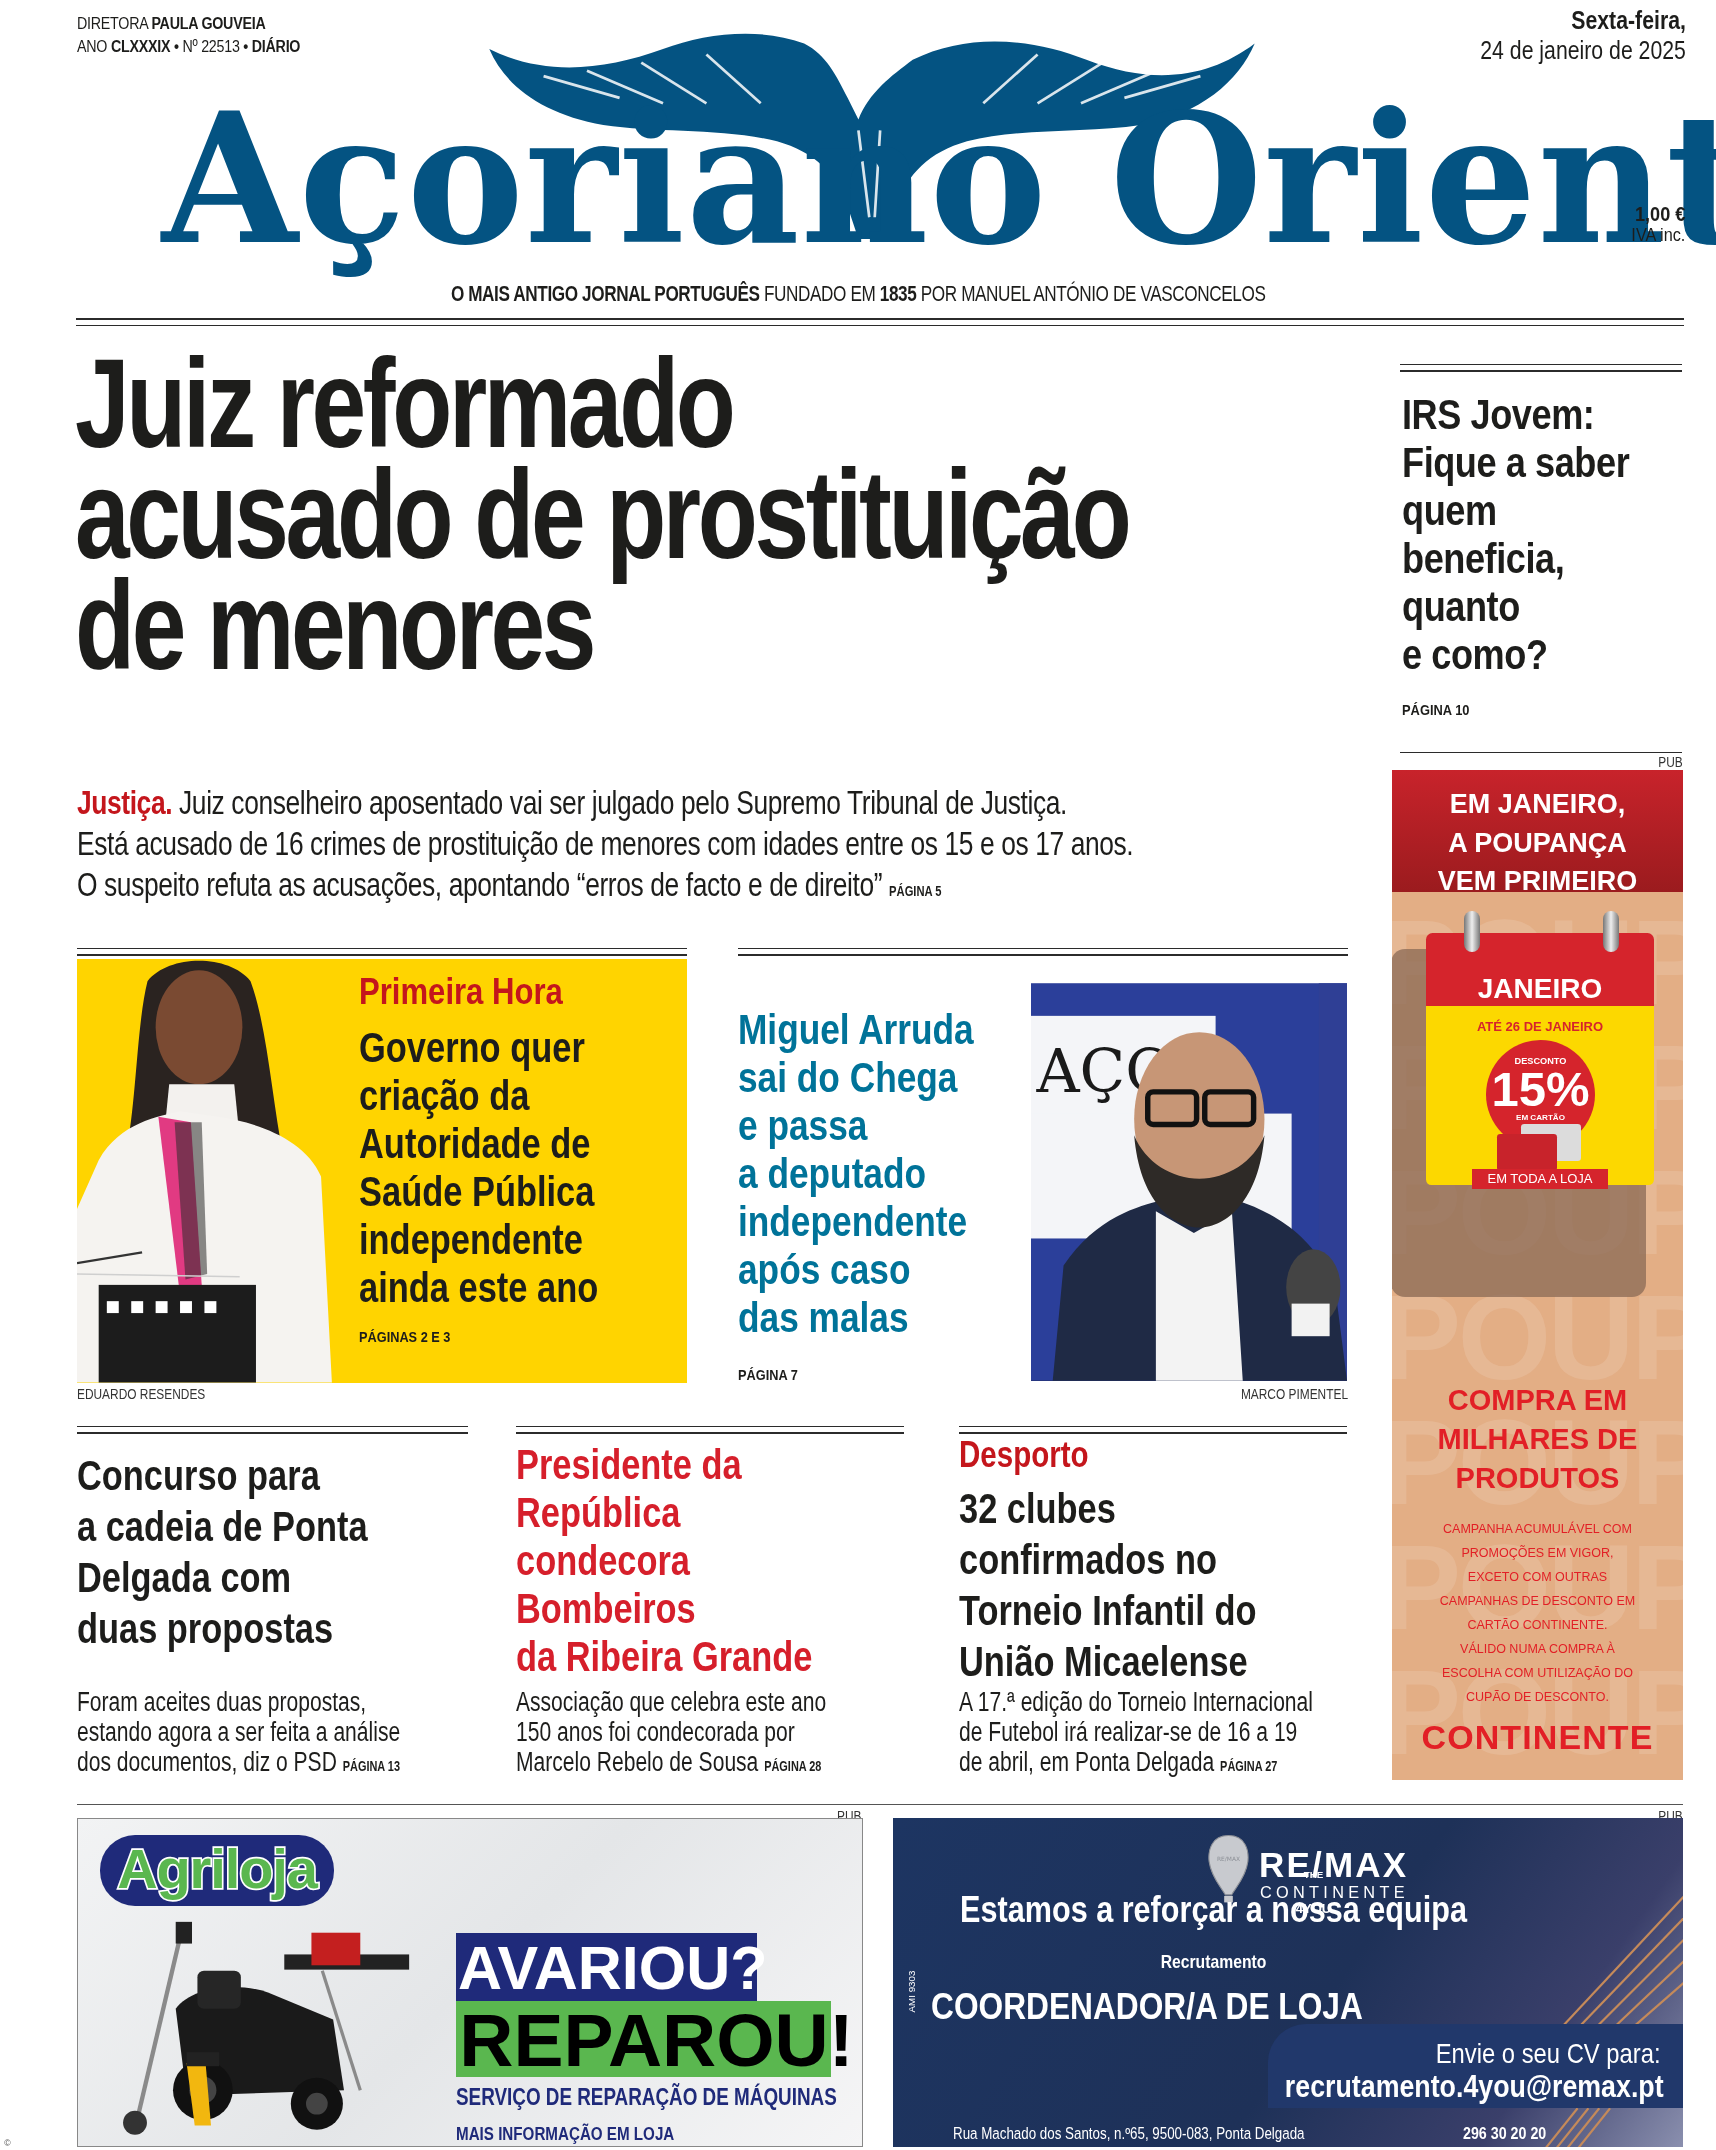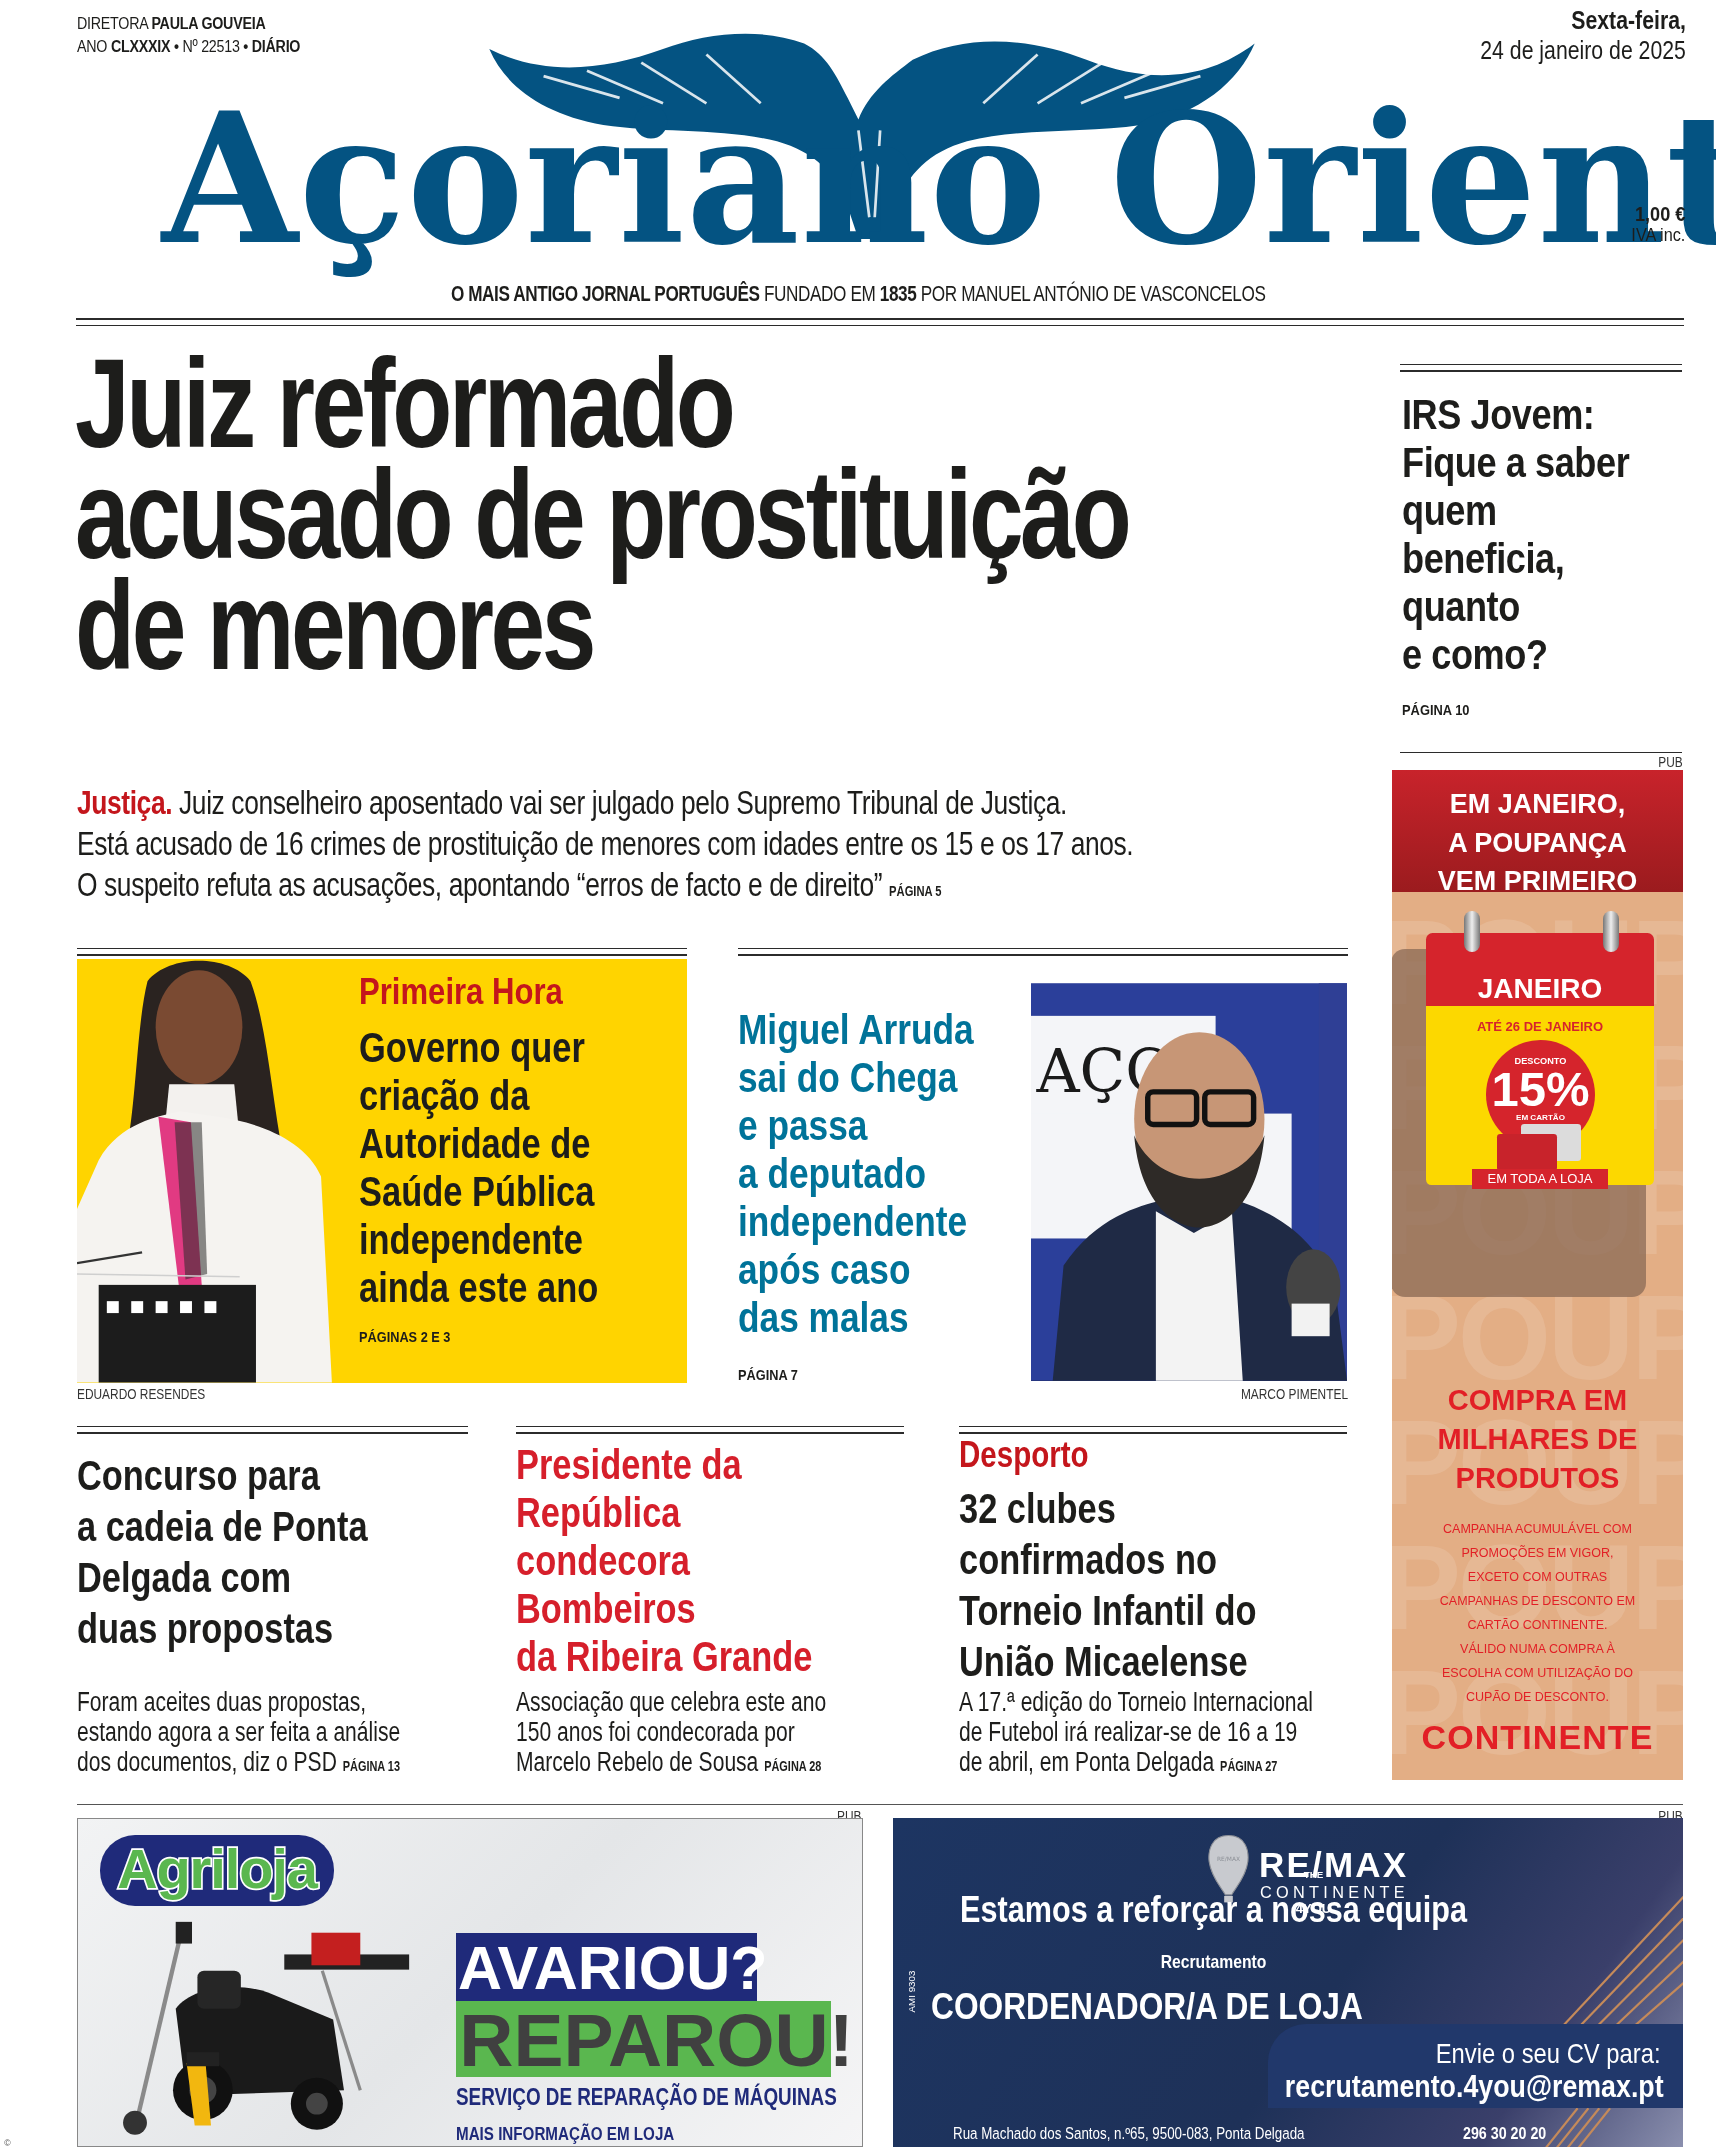--- a/index.html
+++ b/index.html
@@ -78,21 +78,21 @@
   .s2-title { left: 516px; top: 1440px; width: 413px; font-size: 43px; line-height: 48px; font-weight: 900; color: #d61f2b; transform: scaleX(0.8); transform-origin: left top; }
   .s3-kicker { left: 959px; top: 1434px; font-size: 36px; color: #c4161c; font-weight: 800; transform: scaleX(0.82); transform-origin: left top; }
   .s3-title { left: 959px; top: 1483px; width: 489px; font-size: 43px; line-height: 51px; font-weight: 900; transform: scaleX(0.8); transform-origin: left top; }
 
   
   .bottom-rule { left: 77px; top: 1804px; width: 1606px; border-top: 1.6px solid #555; }
   .ad-agri { left: 77px; top: 1818px; width: 786px; height: 329px; background: linear-gradient(135deg, #f2f3f4, #e4e6e8 50%, #f5f5f6); border: 1.6px solid #888; overflow: hidden; }
   .agri-logo { position: absolute; left: 22px; top: 16.3px; width: 234px; height: 71px; background: #1f2a7a; border-radius: 35px; color: #5ab74f; font-weight: 900; font-size: 56px; text-align: center; line-height: 68px; letter-spacing: -1.1px; }
   .agri-logo span { -webkit-text-stroke: 3.3px #fff; paint-order: stroke fill; }
   .agri-q { position: absolute; left: 378px; top: 114px; width: 301px; height: 68px; background: #1f2a7a; color: #fff; font-weight: 900; font-size: 61px; line-height: 70px; padding-left: 2px; transform-origin: left top; }
-  .agri-a { position: absolute; left: 378px; top: 182px; width: 375px; height: 76px; background: #5ab74f; color: #404040; font-weight: 900; font-size: 75px; line-height: 78px; padding-left: 3.3px; }
+  .agri-a { position: absolute; left: 378px; top: 182px; width: 375px; height: 76px; background: #5ab74f; color: #000000; font-weight: 900; font-size: 75px; line-height: 78px; padding-left: 3.3px; }
   .agri-svc { position: absolute; left: 378px; top: 265px; color: #1f2a7a; font-weight: 900; font-size: 23px; transform: scaleX(0.82); transform-origin: left top; white-space: nowrap; }
   .agri-more { position: absolute; left: 378px; top: 304px; color: #1f2a7a; font-weight: 900; font-size: 18.5px; transform: scaleX(0.82); transform-origin: left top; white-space: nowrap; }
   .agri-machines { position: absolute; left: 27px; top: 92px; width: 326px; height: 228px; }
 
   .ad-remax { left: 893px; top: 1818px; width: 790px; height: 329px; background: linear-gradient(125deg, #1d3562 0%, #1e3158 55%, #3a3f6a 80%, #8a8fae 100%); overflow: hidden; color: #fff; }
   .rm-logo { position: absolute; left: 315px; top: 11px; width: 163px; height: 98px; }
   .rm-logo .balloon { position: absolute; left: 0; top: 5.4px; width: 41px; height: 71px; }
   .rm-logo .the { position: absolute; left: 51px; top: 4.3px; width: 109px; text-align: center; font-size: 9.8px; font-weight: 700; margin-top: 36px; }
   .rm-logo .rm { position: absolute; left: 51px; top: 16.3px; font-size: 35px; font-weight: 700; letter-spacing: 2.2px; }
   .rm-logo .coll { position: absolute; left: 52px; top: 54px; font-size: 16.3px; letter-spacing: 4.3px; }

